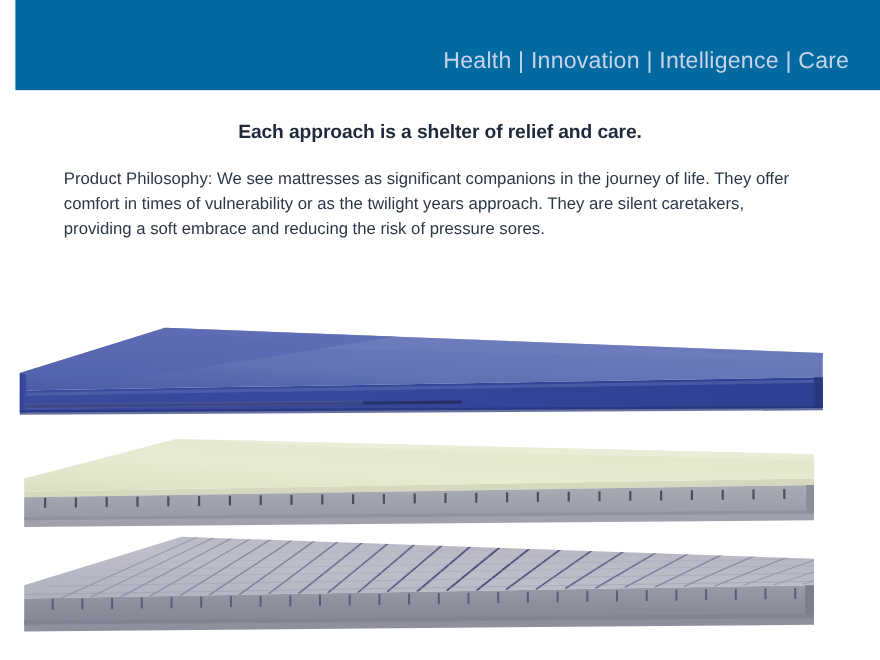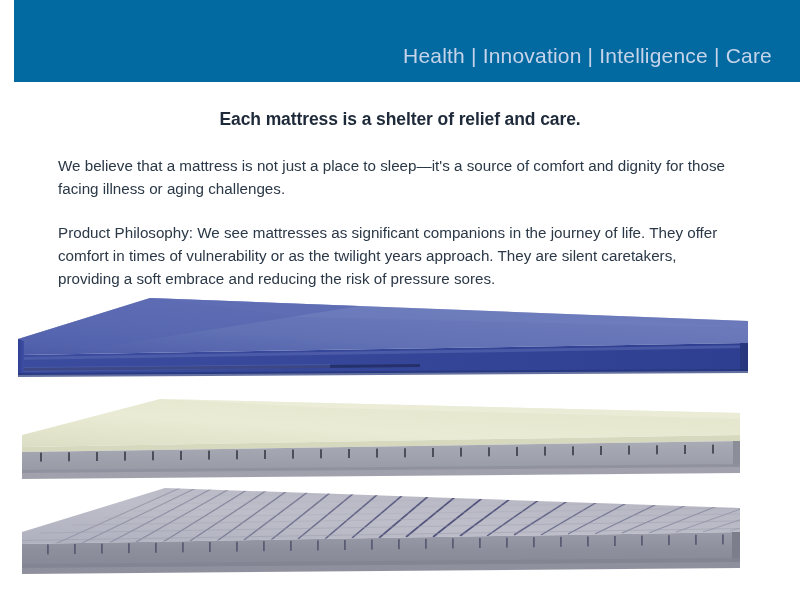--- a/index.html
+++ b/index.html
@@ -83,23 +83,22 @@
   .mattress svg { display: block; width: 800px; }
 </style>
 </head>
 <body>
 
 <div class="header-band">
   <div class="header-tagline">Health | Innovation | Intelligence | Care</div>
 </div>
 
 <div class="content">
-  <h1 class="page-title">Each mattress is a shelter of relief and care.</h1>
-
-  <p class="body-copy para-first">We believe that a mattress is not just a place to sleep—it's a source of comfort and dignity for those facing illness or aging challenges.</p>
+  <h1 class="page-title">Each approach is a shelter of relief and care.</h1>
+
 
   <p class="body-copy para-second">Product Philosophy: We see mattresses as significant companions in the journey of life. They offer comfort in times of vulnerability or as the twilight years approach. They are silent caretakers, providing a soft embrace and reducing the risk of pressure sores.</p>
 </div>
 
 <div class="mattress-stack">
 
   <div class="mattress m1">
     <svg viewBox="0 0 800 95" width="800" height="95">
       <defs>
         <linearGradient id="b-top" x1="0" y1="1" x2="1" y2="0">

